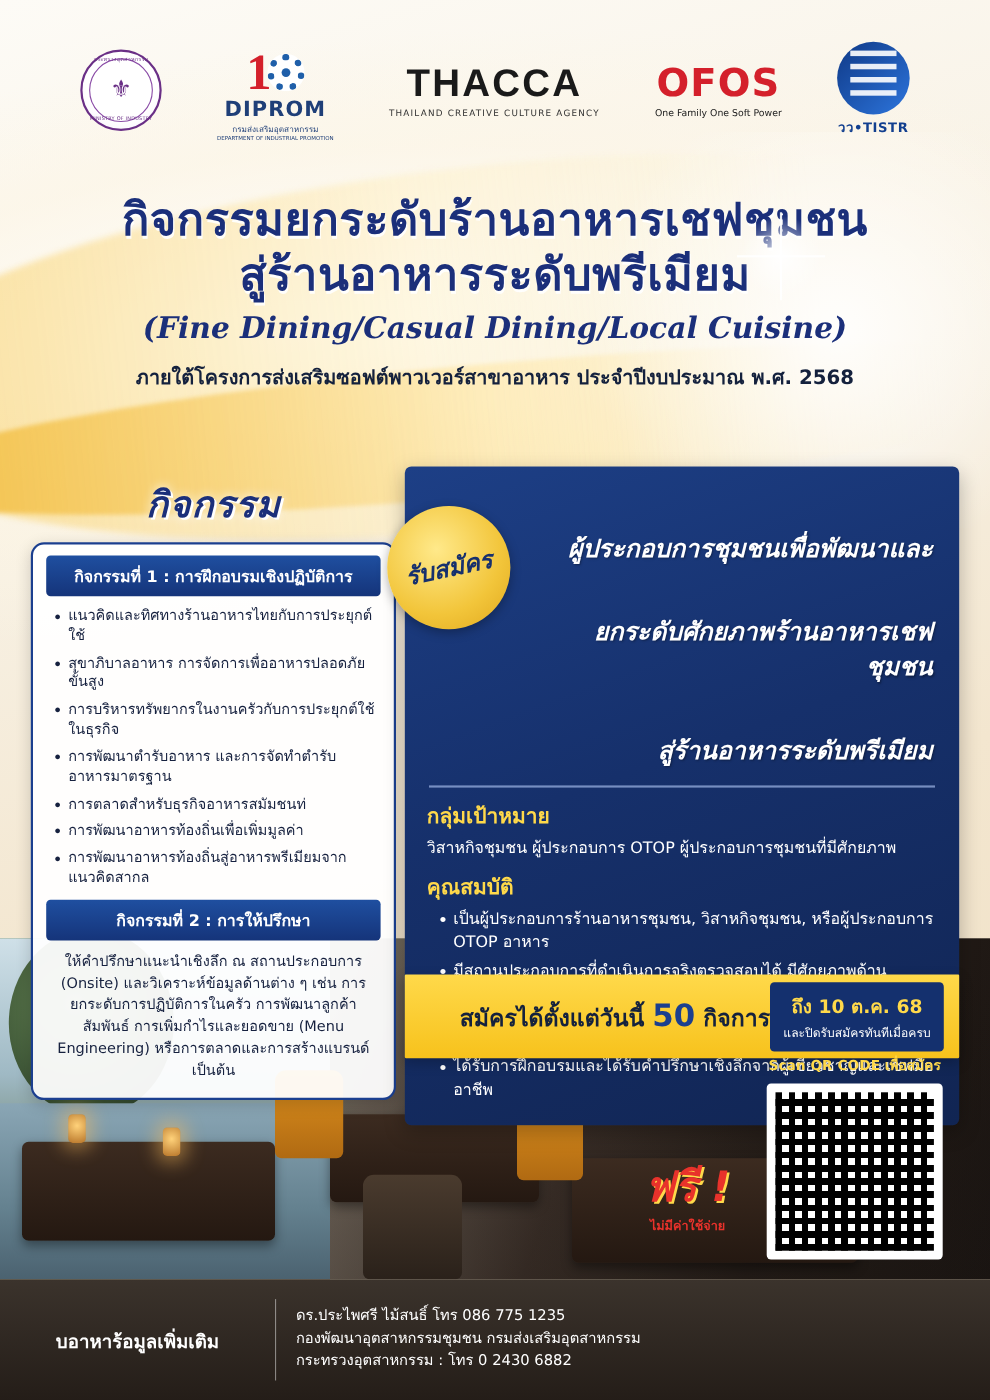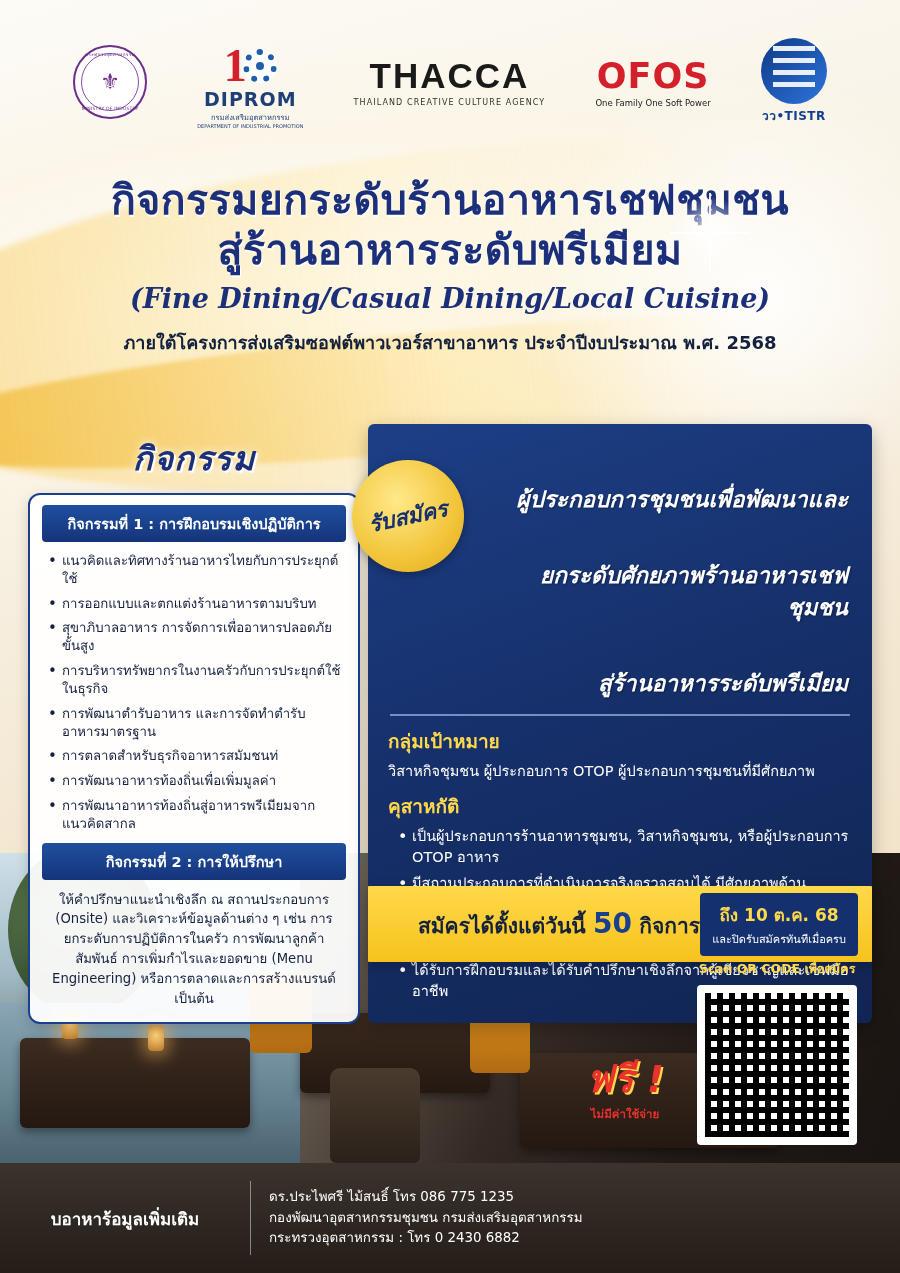--- a/index.html
+++ b/index.html
@@ -372,21 +372,20 @@
     <div class="pb-light" style="left:820px; top:86px;"></div>
   </div>
 
   <div class="left-col">
     <div class="kit-title">กิจกรรม</div>
 
     <div class="left-card">
       <div class="act-head">กิจกรรมที่ 1 : การฝึกอบรมเชิงปฏิบัติการ</div>
       <ul class="act-list">
         <li>แนวคิดและทิศทางร้านอาหารไทยกับการประยุกต์ใช้</li>
-        <li>การออกแบบและตกแต่งร้านอาหารตามบริบท</li>
         <li>สุขาภิบาลอาหาร การจัดการเพื่ออาหารปลอดภัยขั้นสูง</li>
         <li>การบริหารทรัพยากรในงานครัวกับการประยุกต์ใช้ในธุรกิจ</li>
         <li>การพัฒนาตำรับอาหาร และการจัดทำตำรับอาหารมาตรฐาน</li>
         <li>การตลาดสำหรับธุรกิจอาหารสมัมชนท่</li>
         <li>การพัฒนาอาหารท้องถิ่นเพื่อเพิ่มมูลค่า</li>
         <li>การพัฒนาอาหารท้องถิ่นสู่อาหารพรีเมียมจากแนวคิดสากล</li>
       </ul>
 
       <div class="act-head">กิจกรรมที่ 2 : การให้ปรึกษา</div>
       <div class="act-para">ให้คำปรึกษาแนะนำเชิงลึก ณ สถานประกอบการ (Onsite) และวิเคราะห์ข้อมูลด้านต่าง ๆ เช่น การยกระดับการปฏิบัติการในครัว การพัฒนาลูกค้าสัมพันธ์ การเพิ่มกำไรและยอดขาย (Menu Engineering) หรือการตลาดและการสร้างแบรนด์ เป็นต้น</div>
@@ -402,21 +401,21 @@
       <div>ผู้ประกอบการชุมชนเพื่อพัฒนาและ</div>
       <div>ยกระดับศักยภาพร้านอาหารเชฟชุมชน</div>
       <div>สู่ร้านอาหารระดับพรีเมียม</div>
     </div>
 
     <div class="rp-divider"></div>
 
     <div class="rp-h">กลุ่มเป้าหมาย</div>
     <div class="rp-p">วิสาหกิจชุมชน ผู้ประกอบการ OTOP ผู้ประกอบการชุมชนที่มีศักยภาพ</div>
 
-    <div class="rp-h">คุสาหกัติ</div>
+    <div class="rp-h">คุณสมบัติ</div>
     <ul class="rp-ul">
       <li>เป็นผู้ประกอบการร้านอาหารชุมชน, วิสาหกิจชุมชน, หรือผู้ประกอบการ OTOP อาหาร</li>
       <li>มีสถานประกอบการที่ดำเนินการจริงตรวจสอบได้ มีศักยภาพด้านวัฒนธรรมและอาหารท้องถิ่น</li>
     </ul>
 
     <div class="rp-h">ผลประโยชน์ที่จะได้รับ</div>
     <ul class="rp-ul">
       <li>ได้รับการฝึกอบรมและได้รับคำปรึกษาเชิงลึกจากผู้เชี่ยวชาญและเชฟมืออาชีพ</li>
     </ul>
   </div>

